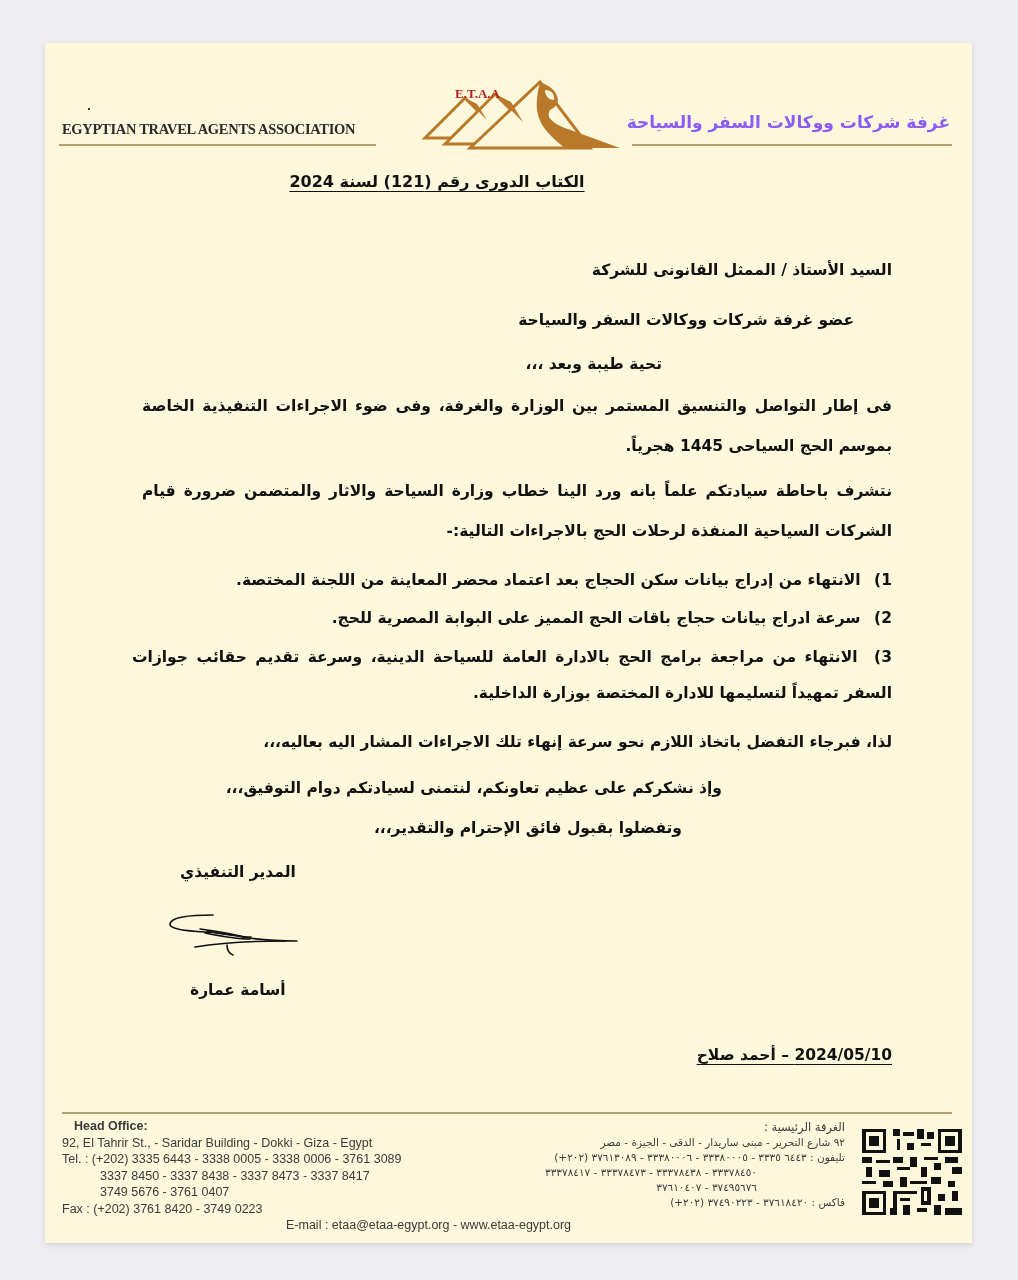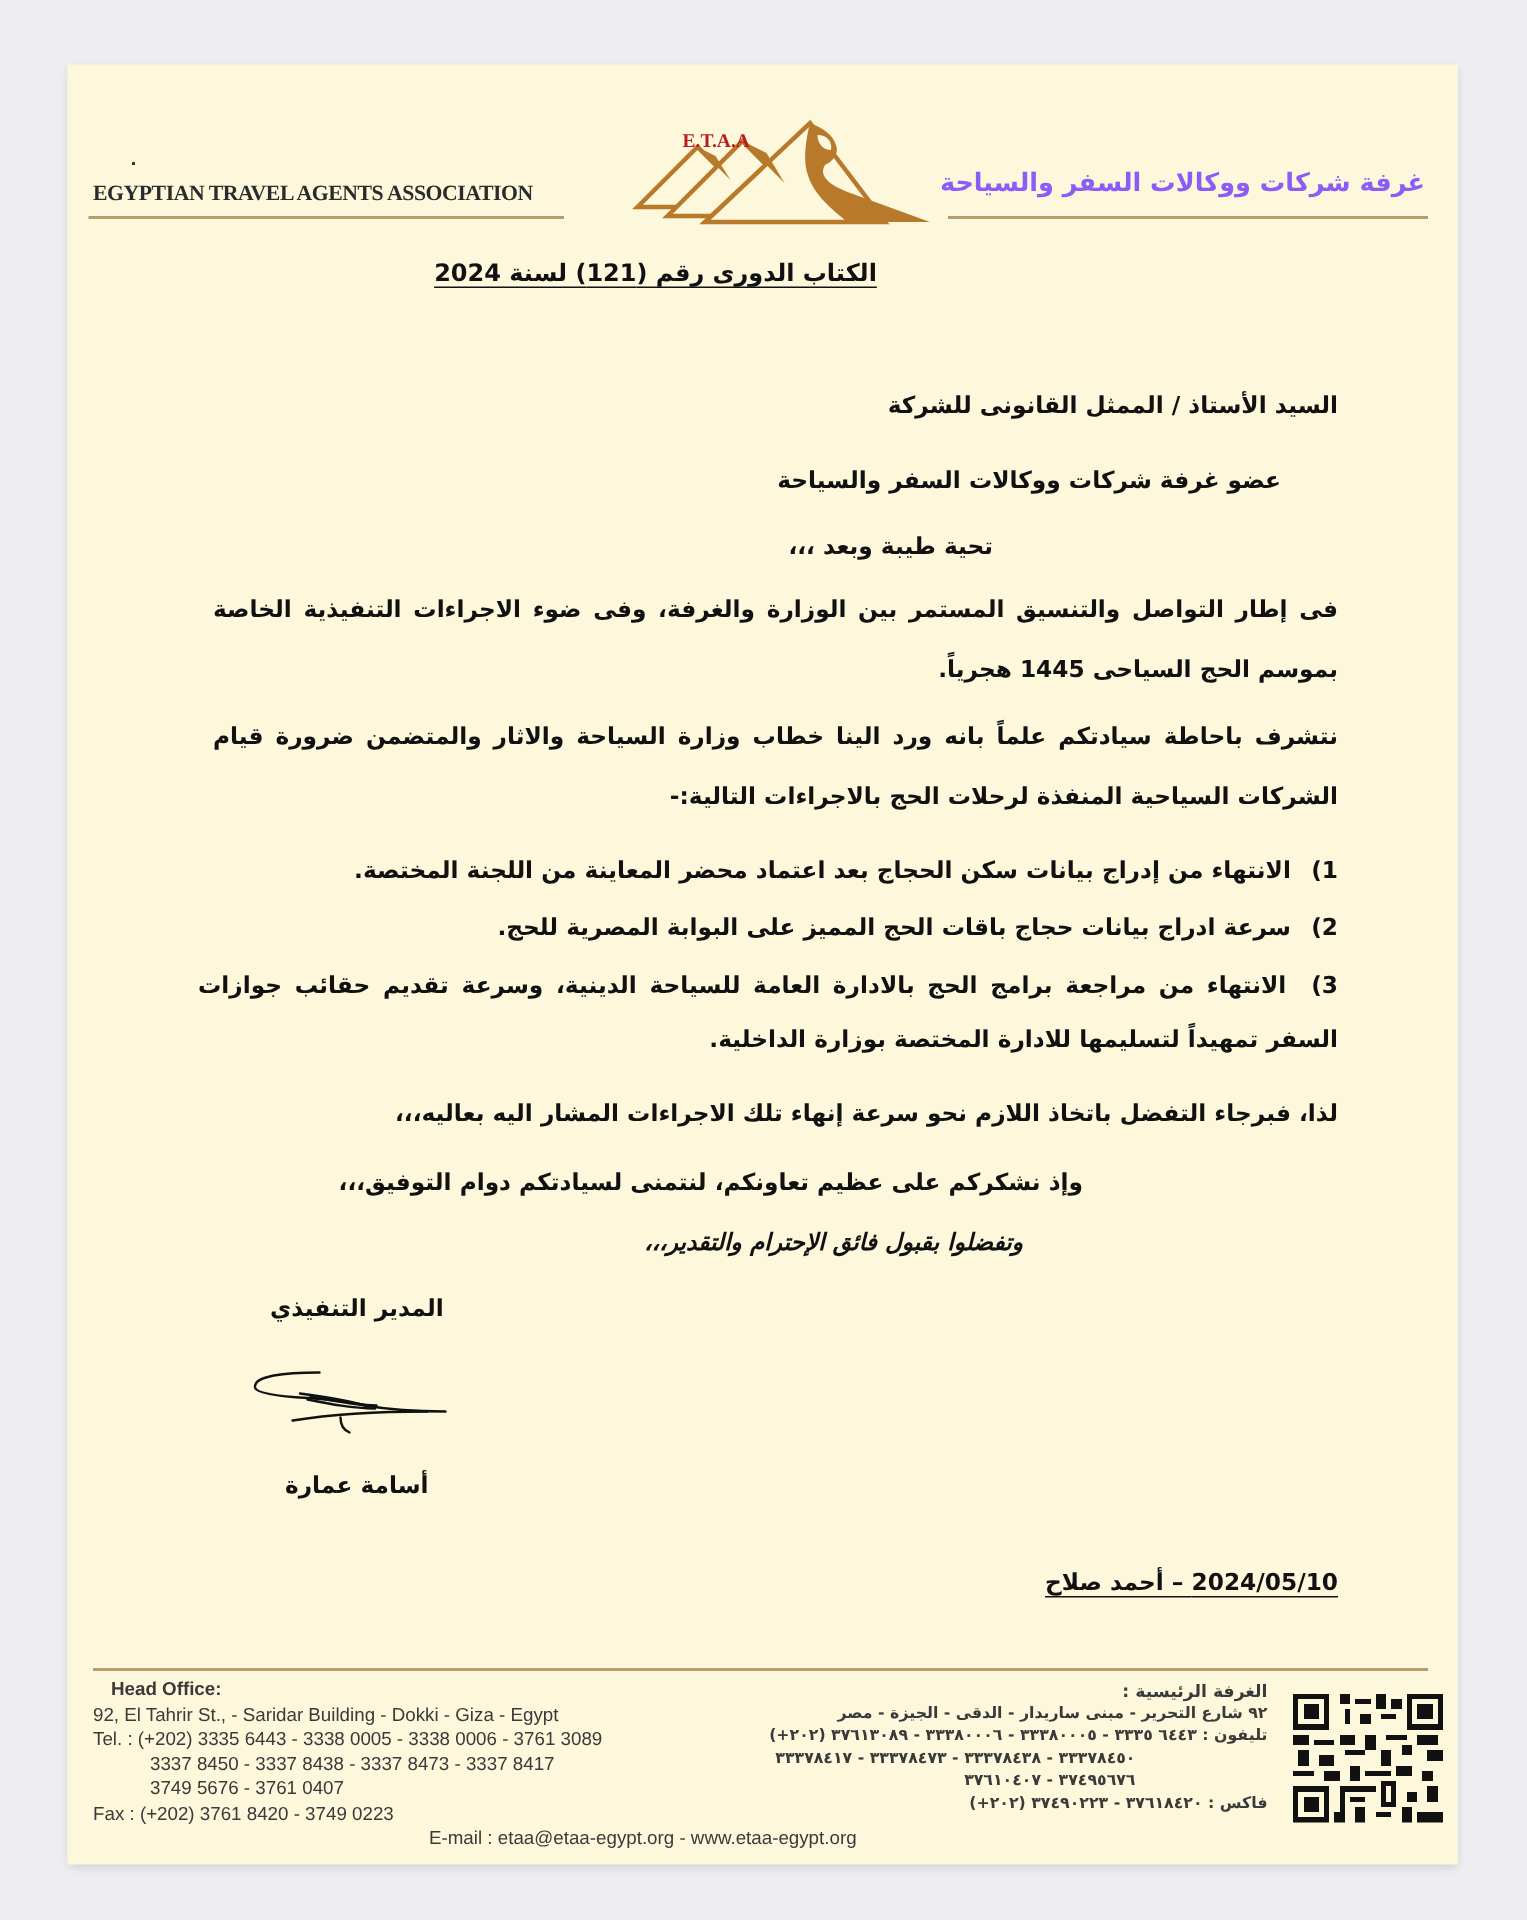--- a/index.html
+++ b/index.html
@@ -47,21 +47,21 @@
   .date-line { right:80px; top:1003px; text-decoration:underline; text-underline-offset:4px; }
   .footer-rule { left:17px; top:1069px; width:890px; height:2px; background:#b59f6c; }
   .foot-en {
     left:17px; top:1075px; font-family:"Liberation Sans", sans-serif; font-size:12.5px;
     color:#3a3a3a; line-height:16.5px; white-space:nowrap;
   }
   .foot-en b { font-weight:bold;padding-left:12px; }
   .foot-en .ind { padding-left:38px; }
   .foot-ar {
     right:127px; top:1077px; direction:rtl; text-align:right; font-size:10.5px;
-    color:#3a3a3a; line-height:15px; font-weight:bold; white-space:nowrap;
+    color:#3a3a3a; line-height:15px; font-weight:normal; white-space:nowrap;
   }
   .foot-ar .ind { padding-right:88px; }
   .foot-email {
     left:241px; top:1175px; font-family:"Liberation Sans", sans-serif; font-size:12.5px; color:#3a3a3a;
   }
   .qr { left:817px; top:1086px; width:100px; height:86px; }
 </style>
 </head>
 <body>
 
@@ -109,21 +109,21 @@
     <span class="num">2)</span>
     <span>سرعة ادراج بيانات حجاج باقات الحج المميز على البوابة المصرية للحج.</span>
   </div>
   <div class="abs rtl list-item" style="top:596px; padding-right:0;">
     <span class="num">3)</span>
     <span>الانتهاء من مراجعة برامج الحج بالادارة العامة للسياحة الدينية، وسرعة تقديم حقائب جوازات السفر تمهيداً لتسليمها للادارة المختصة بوزارة الداخلية.</span>
   </div>
 
   <div class="abs rtl" style="right:80px; top:690px;">لذا، فبرجاء التفضل باتخاذ اللازم نحو سرعة إنهاء تلك الاجراءات المشار اليه بعاليه،،،</div>
   <div class="abs rtl" style="right:250px; top:736px;">وإذ نشكركم على عظيم تعاونكم، لنتمنى لسيادتكم دوام التوفيق،،،</div>
-  <div class="abs rtl" style="right:290px; top:776px;font-style:italic;">وتفضلوا بقبول فائق الإحترام والتقدير،،،</div>
+  <div class="abs rtl" style="right:290px; top:776px;">وتفضلوا بقبول فائق الإحترام والتقدير،،،</div>
 
   <div class="abs rtl sig-title">المدير التنفيذي</div>
   <svg class="abs signature" viewBox="0 0 140 50">
     <g fill="none" stroke="#111" stroke-width="1.6" stroke-linecap="round">
       <path d="M48,6 C25,6 4,8 5,16 C6,20 22,22 40,23 C55,24 70,26 80,28"></path>
       <path d="M35,20 C50,22 65,24 78,28 C90,30 110,32 132,32"></path>
       <path d="M40,24 C55,27 70,30 85,30"></path>
       <path d="M42,22 C58,25 72,28 86,28"></path>
       <path d="M30,38 C55,34 85,32 120,32"></path>
       <path d="M62,36 C62,40 63,44 68,46"></path>

